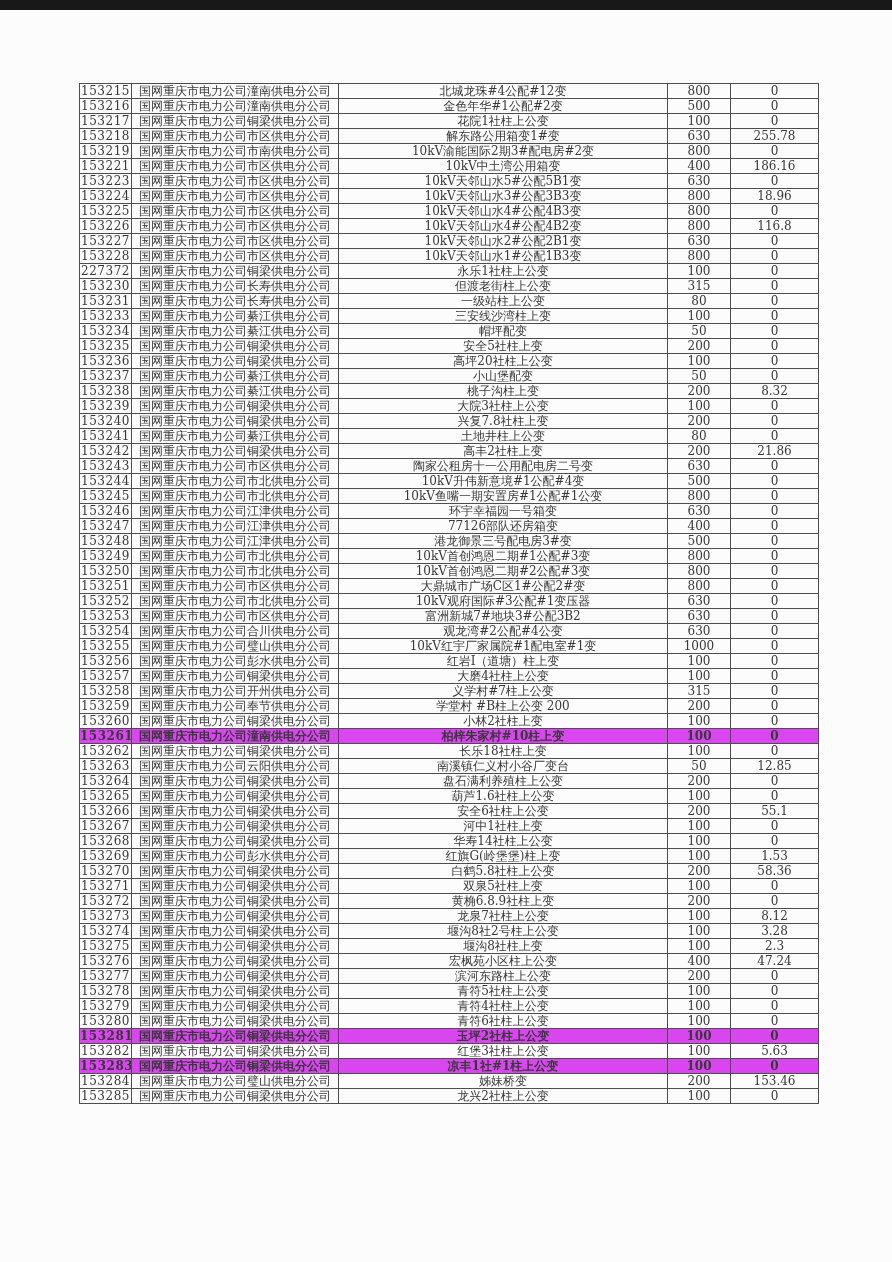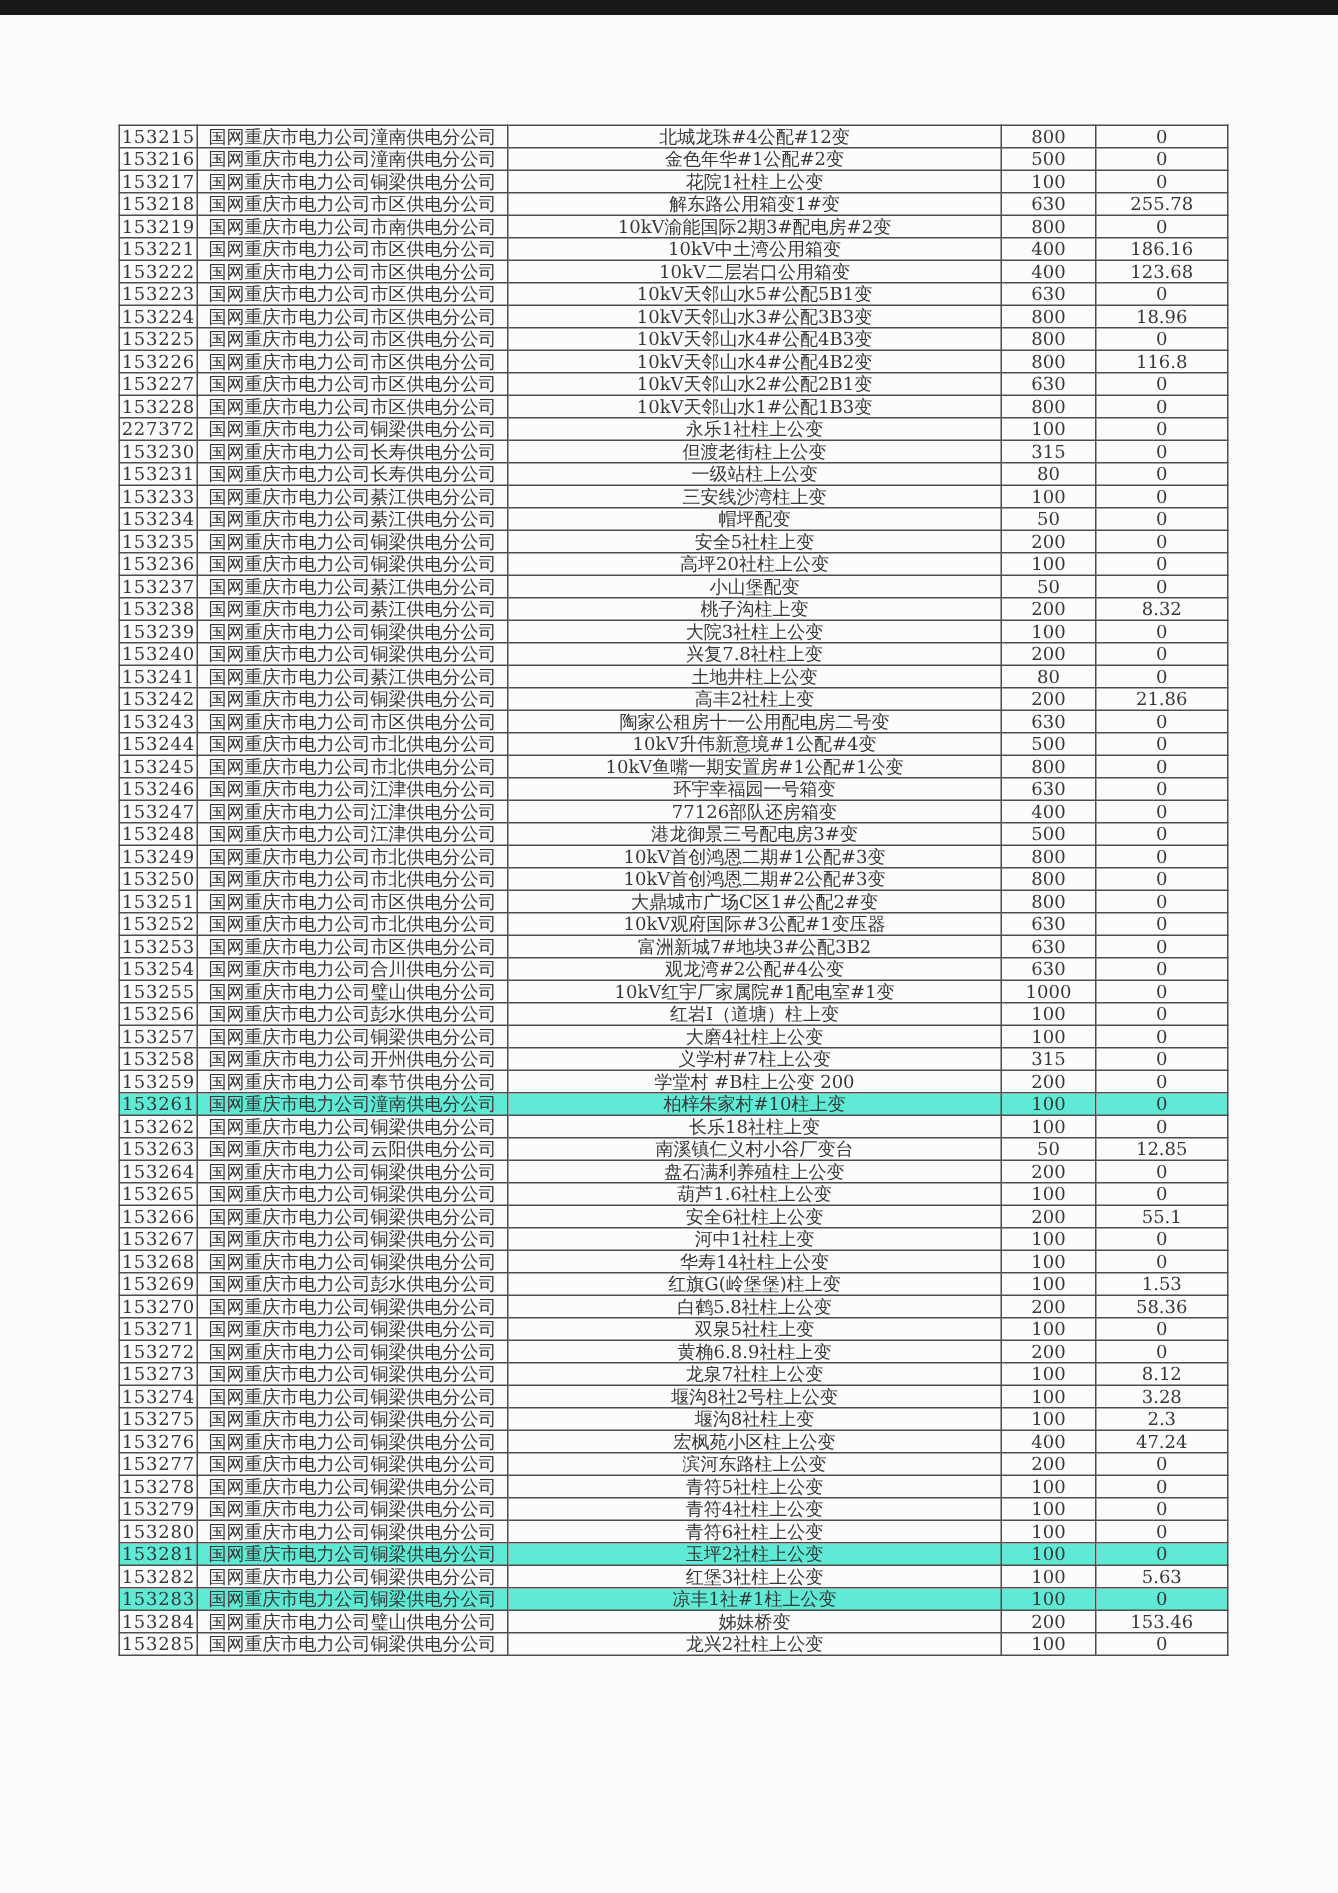--- a/index.html
+++ b/index.html
@@ -36,21 +36,21 @@
     border: 1px solid #4d4d4d;
     font-size: 12px;
     line-height: 14px;
     color: #383838;
     text-align: center;
     padding: 0;
     white-space: nowrap;
     overflow: hidden;
   }
   table.data-table td.cell-id { letter-spacing: 0.5px; }
-  table.data-table tr.tint td { background: #5eead4; }
+  table.data-table tr.tint td { background: #d946ef; font-weight: bold; }
 </style>
 </head>
 <body>
 
 <div class="page">
   <div class="scan-top-edge"></div>
   <table class="data-table">
     <colgroup>
       <col style="width:52px">
       <col style="width:207px">
@@ -95,27 +95,20 @@
           <td class="cell-value">0</td>
         </tr>
         <tr>
           <td class="cell-id">153221</td>
           <td class="cell-company">国网重庆市电力公司市区供电分公司</td>
           <td class="cell-name">10kV中土湾公用箱变</td>
           <td class="cell-capacity">400</td>
           <td class="cell-value">186.16</td>
         </tr>
         <tr>
-          <td class="cell-id">153222</td>
-          <td class="cell-company">国网重庆市电力公司市区供电分公司</td>
-          <td class="cell-name">10kV二层岩口公用箱变</td>
-          <td class="cell-capacity">400</td>
-          <td class="cell-value">123.68</td>
-        </tr>
-        <tr>
           <td class="cell-id">153223</td>
           <td class="cell-company">国网重庆市电力公司市区供电分公司</td>
           <td class="cell-name">10kV天邻山水5#公配5B1变</td>
           <td class="cell-capacity">630</td>
           <td class="cell-value">0</td>
         </tr>
         <tr>
           <td class="cell-id">153224</td>
           <td class="cell-company">国网重庆市电力公司市区供电分公司</td>
           <td class="cell-name">10kV天邻山水3#公配3B3变</td>
@@ -351,20 +344,27 @@
           <td class="cell-company">国网重庆市电力公司开州供电分公司</td>
           <td class="cell-name">义学村#7柱上公变</td>
           <td class="cell-capacity">315</td>
           <td class="cell-value">0</td>
         </tr>
         <tr>
           <td class="cell-id">153259</td>
           <td class="cell-company">国网重庆市电力公司奉节供电分公司</td>
           <td class="cell-name">学堂村 #B柱上公变 200</td>
           <td class="cell-capacity">200</td>
+          <td class="cell-value">0</td>
+        </tr>
+        <tr>
+          <td class="cell-id">153260</td>
+          <td class="cell-company">国网重庆市电力公司铜梁供电分公司</td>
+          <td class="cell-name">小林2社柱上变</td>
+          <td class="cell-capacity">100</td>
           <td class="cell-value">0</td>
         </tr>
         <tr class="tint">
           <td class="cell-id">153261</td>
           <td class="cell-company">国网重庆市电力公司潼南供电分公司</td>
           <td class="cell-name">柏梓朱家村#10柱上变</td>
           <td class="cell-capacity">100</td>
           <td class="cell-value">0</td>
         </tr>
         <tr>

